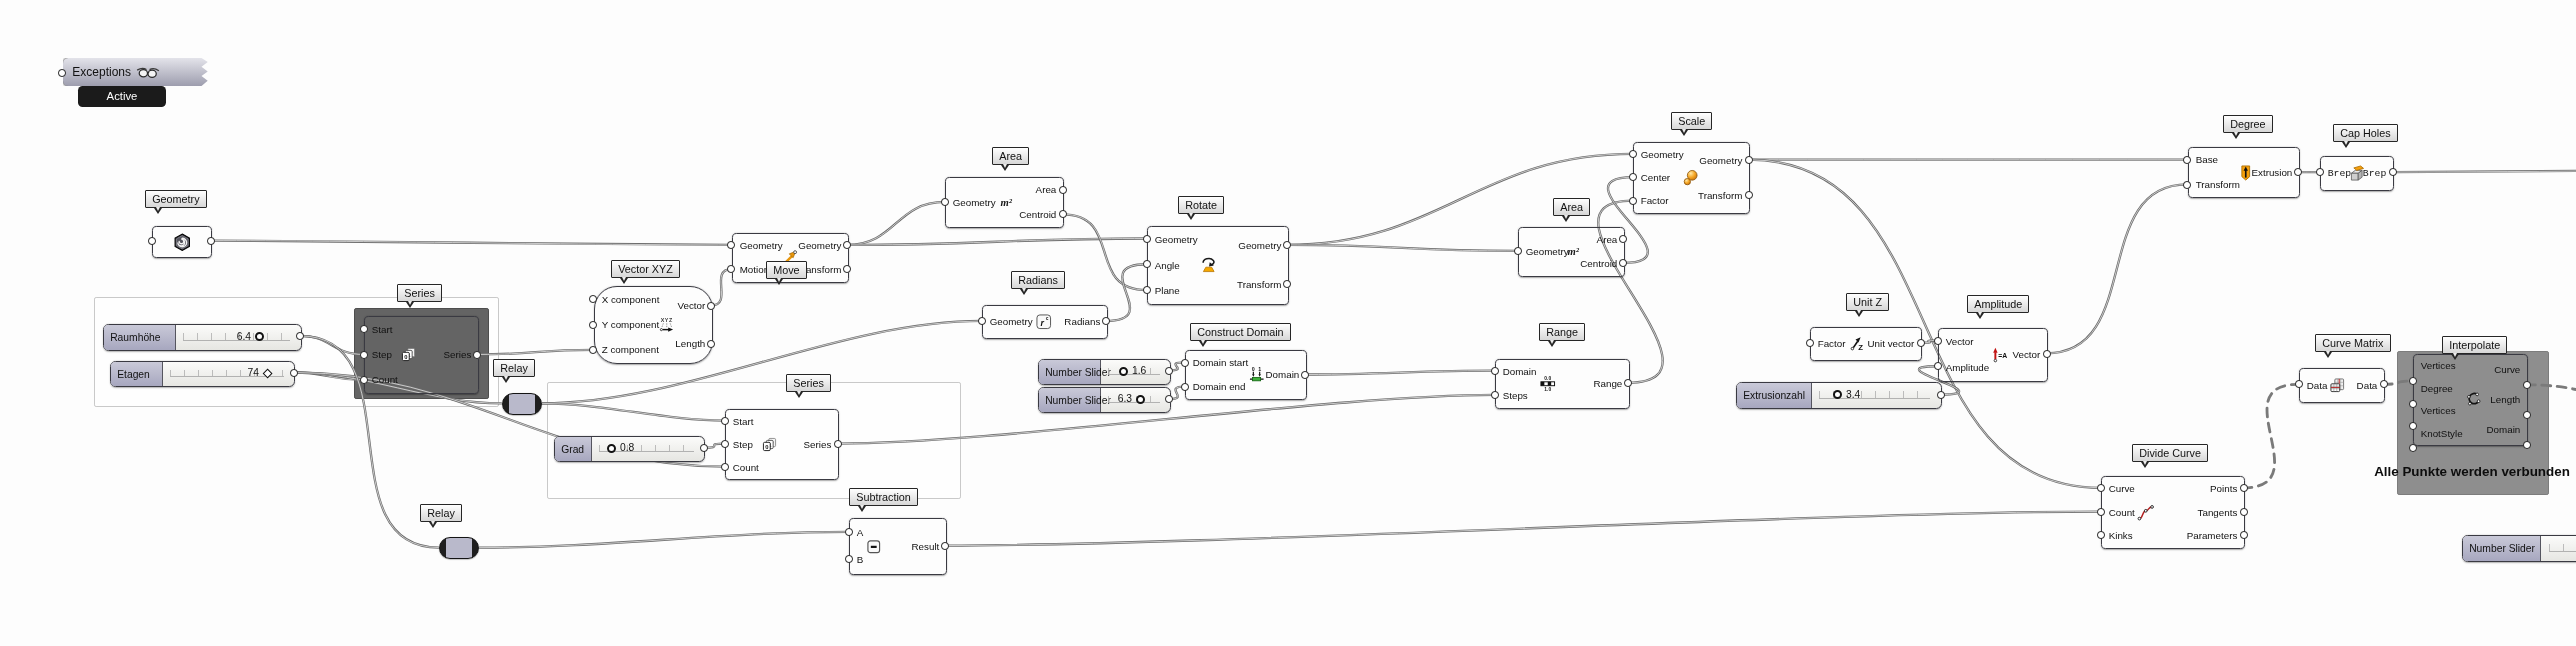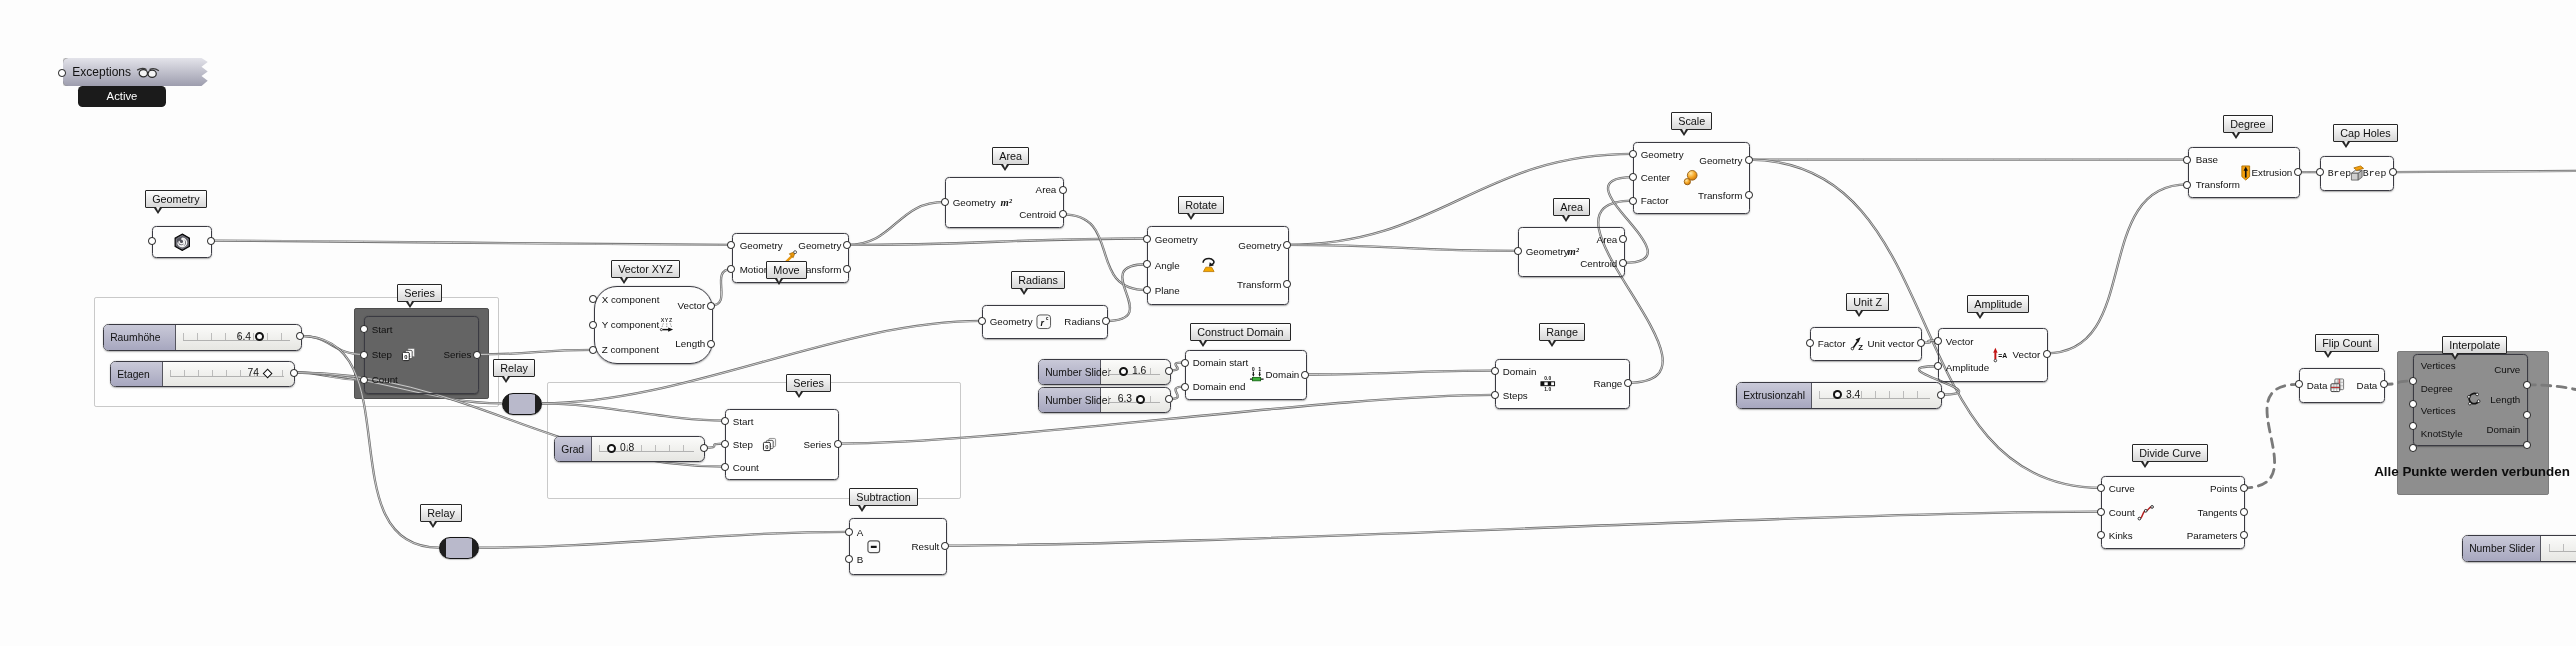--- a/index.html
+++ b/index.html
@@ -565,21 +565,21 @@
         <div class="plabel">Tangents</div>
         <div class="plabel">Parameters</div>
       </div>
     </div>
     <div class="port" style="left: 2097px; top: 484px;"></div>
     <div class="port" style="left: 2097px; top: 508px;"></div>
     <div class="port" style="left: 2097px; top: 531px;"></div>
     <div class="port" style="left: 2240px; top: 484px;"></div>
     <div class="port" style="left: 2240px; top: 508px;"></div>
     <div class="port" style="left: 2240px; top: 531px;"></div>
-    <div class="tag" style="left: 2315px; top: 334px;">Flip Count</div>
+    <div class="tag" style="left: 2315px; top: 334px;">Curve Matrix</div>
     <div class="node" style="left: 2299px; top: 368px; width: 84px; height: 33px;">
       <div class="ncol nin">
         <div class="plabel">Data</div>
       </div>
       <div class="ncol nicon">
         <svg viewBox="0 0 36 36" width="17.5" height="17.5">
           <rect x="12" y="4" width="18" height="22" rx="2" fill="#f1f1f1" stroke="#555" stroke-width="1.6"></rect>
           <path d="M12 11 h18 M12 18 h18 M18 4 v22 M24 4 v22" stroke="#999" stroke-width="1.2"></path>
           <path d="M21 4 v22" stroke="#b42222" stroke-width="2"></path>
           <rect x="4" y="14" width="18" height="16" rx="2" fill="#fdfdfd" stroke="#333" stroke-width="2"></rect>

